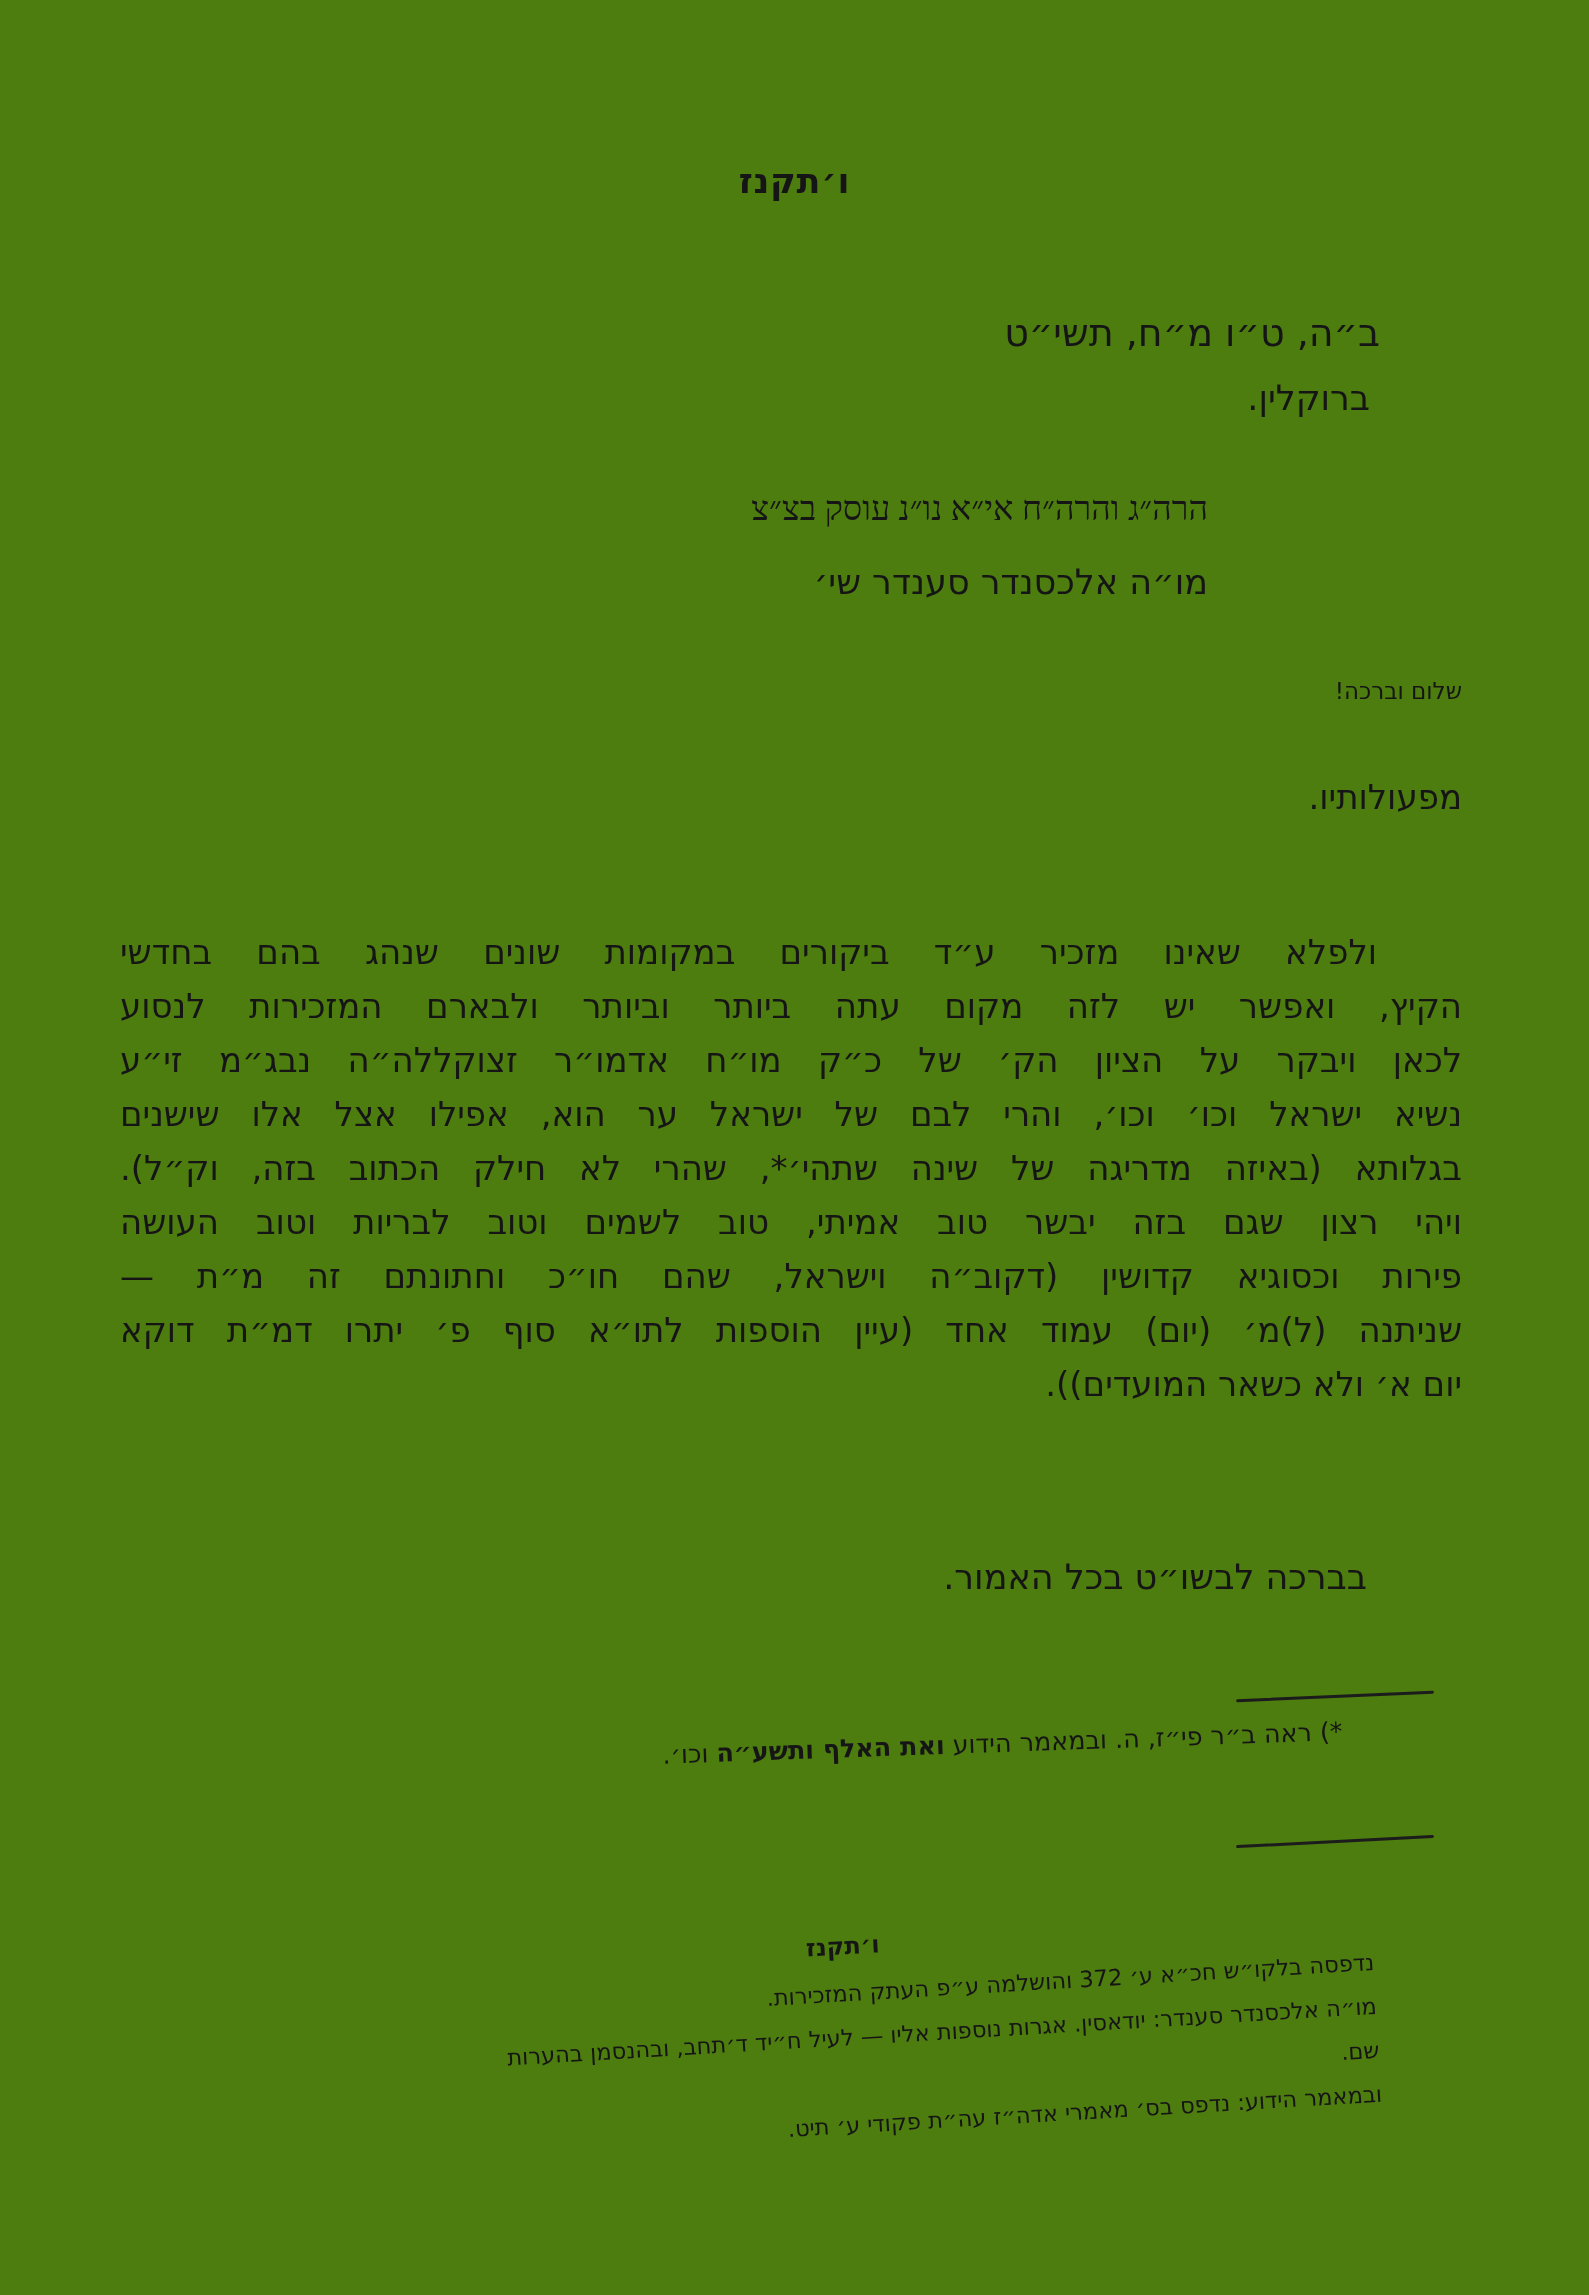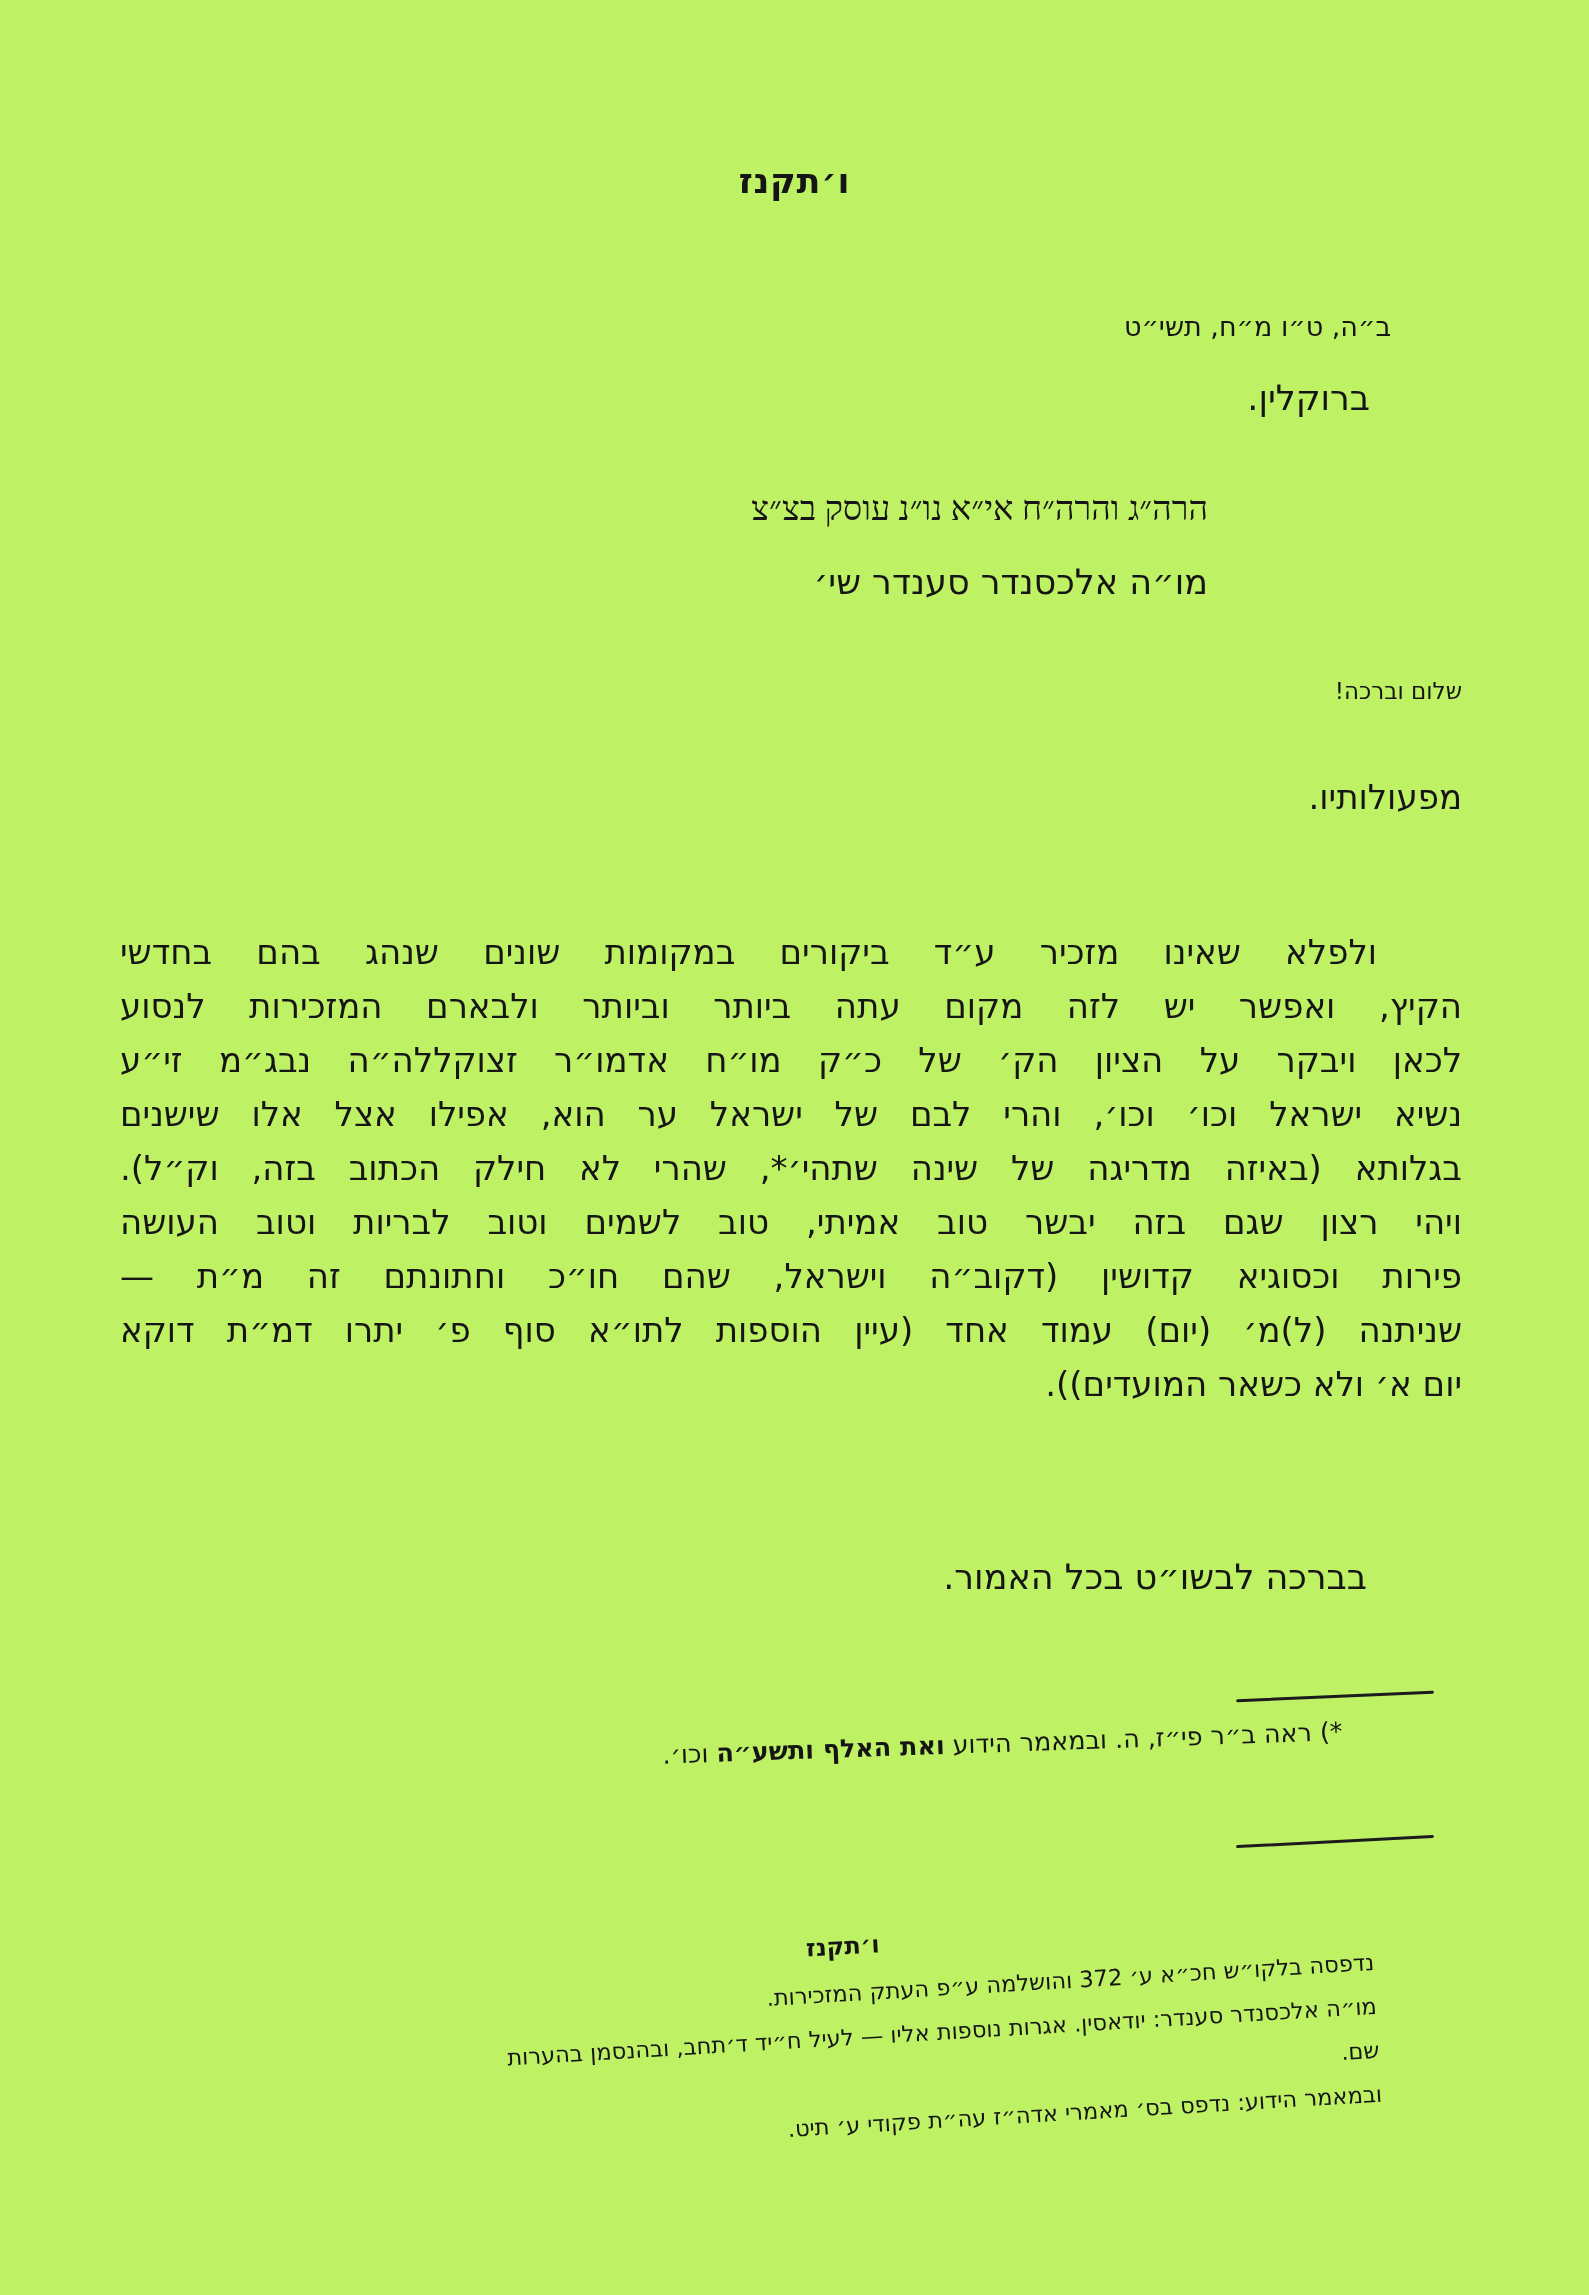--- a/index.html
+++ b/index.html
@@ -12,32 +12,32 @@
       height: 2295px;
       position: relative;
       overflow: hidden;
       font-family: "DejaVu Sans", "Liberation Sans", sans-serif;
       color: #151515;
     }
     .page {
       position: absolute;
       left: 0; top: 0;
       width: 1589px; height: 2295px;
-      background: #bef264;
+      background: #4d7c0f;
     }
     .abs { position: absolute; white-space: nowrap; }
 
     .title {
       left: 0; width: 1589px; top: 161px;
       text-align: center;
       font-size: 35px;
       font-weight: bold;
       letter-spacing: 0.7px;
     }
-    .date-line { right: 198px; top: 311px; font-size: 27px; }
+    .date-line { right: 209px; top: 311px; font-size: 38px; }
     .place-line { right: 219px; top: 378px; font-size: 35px; }
 
     .recipient-1 { right: 381px; top: 490px; font-size: 34px; font-family: Liberation Serif, serif; }
     .recipient-2 { right: 381px; top: 562px; font-size: 35px; }
 
     .greeting { right: 127px; top: 678px; font-size: 23px; }
 
     .body-block {
       position: absolute;
       right: 127px;

